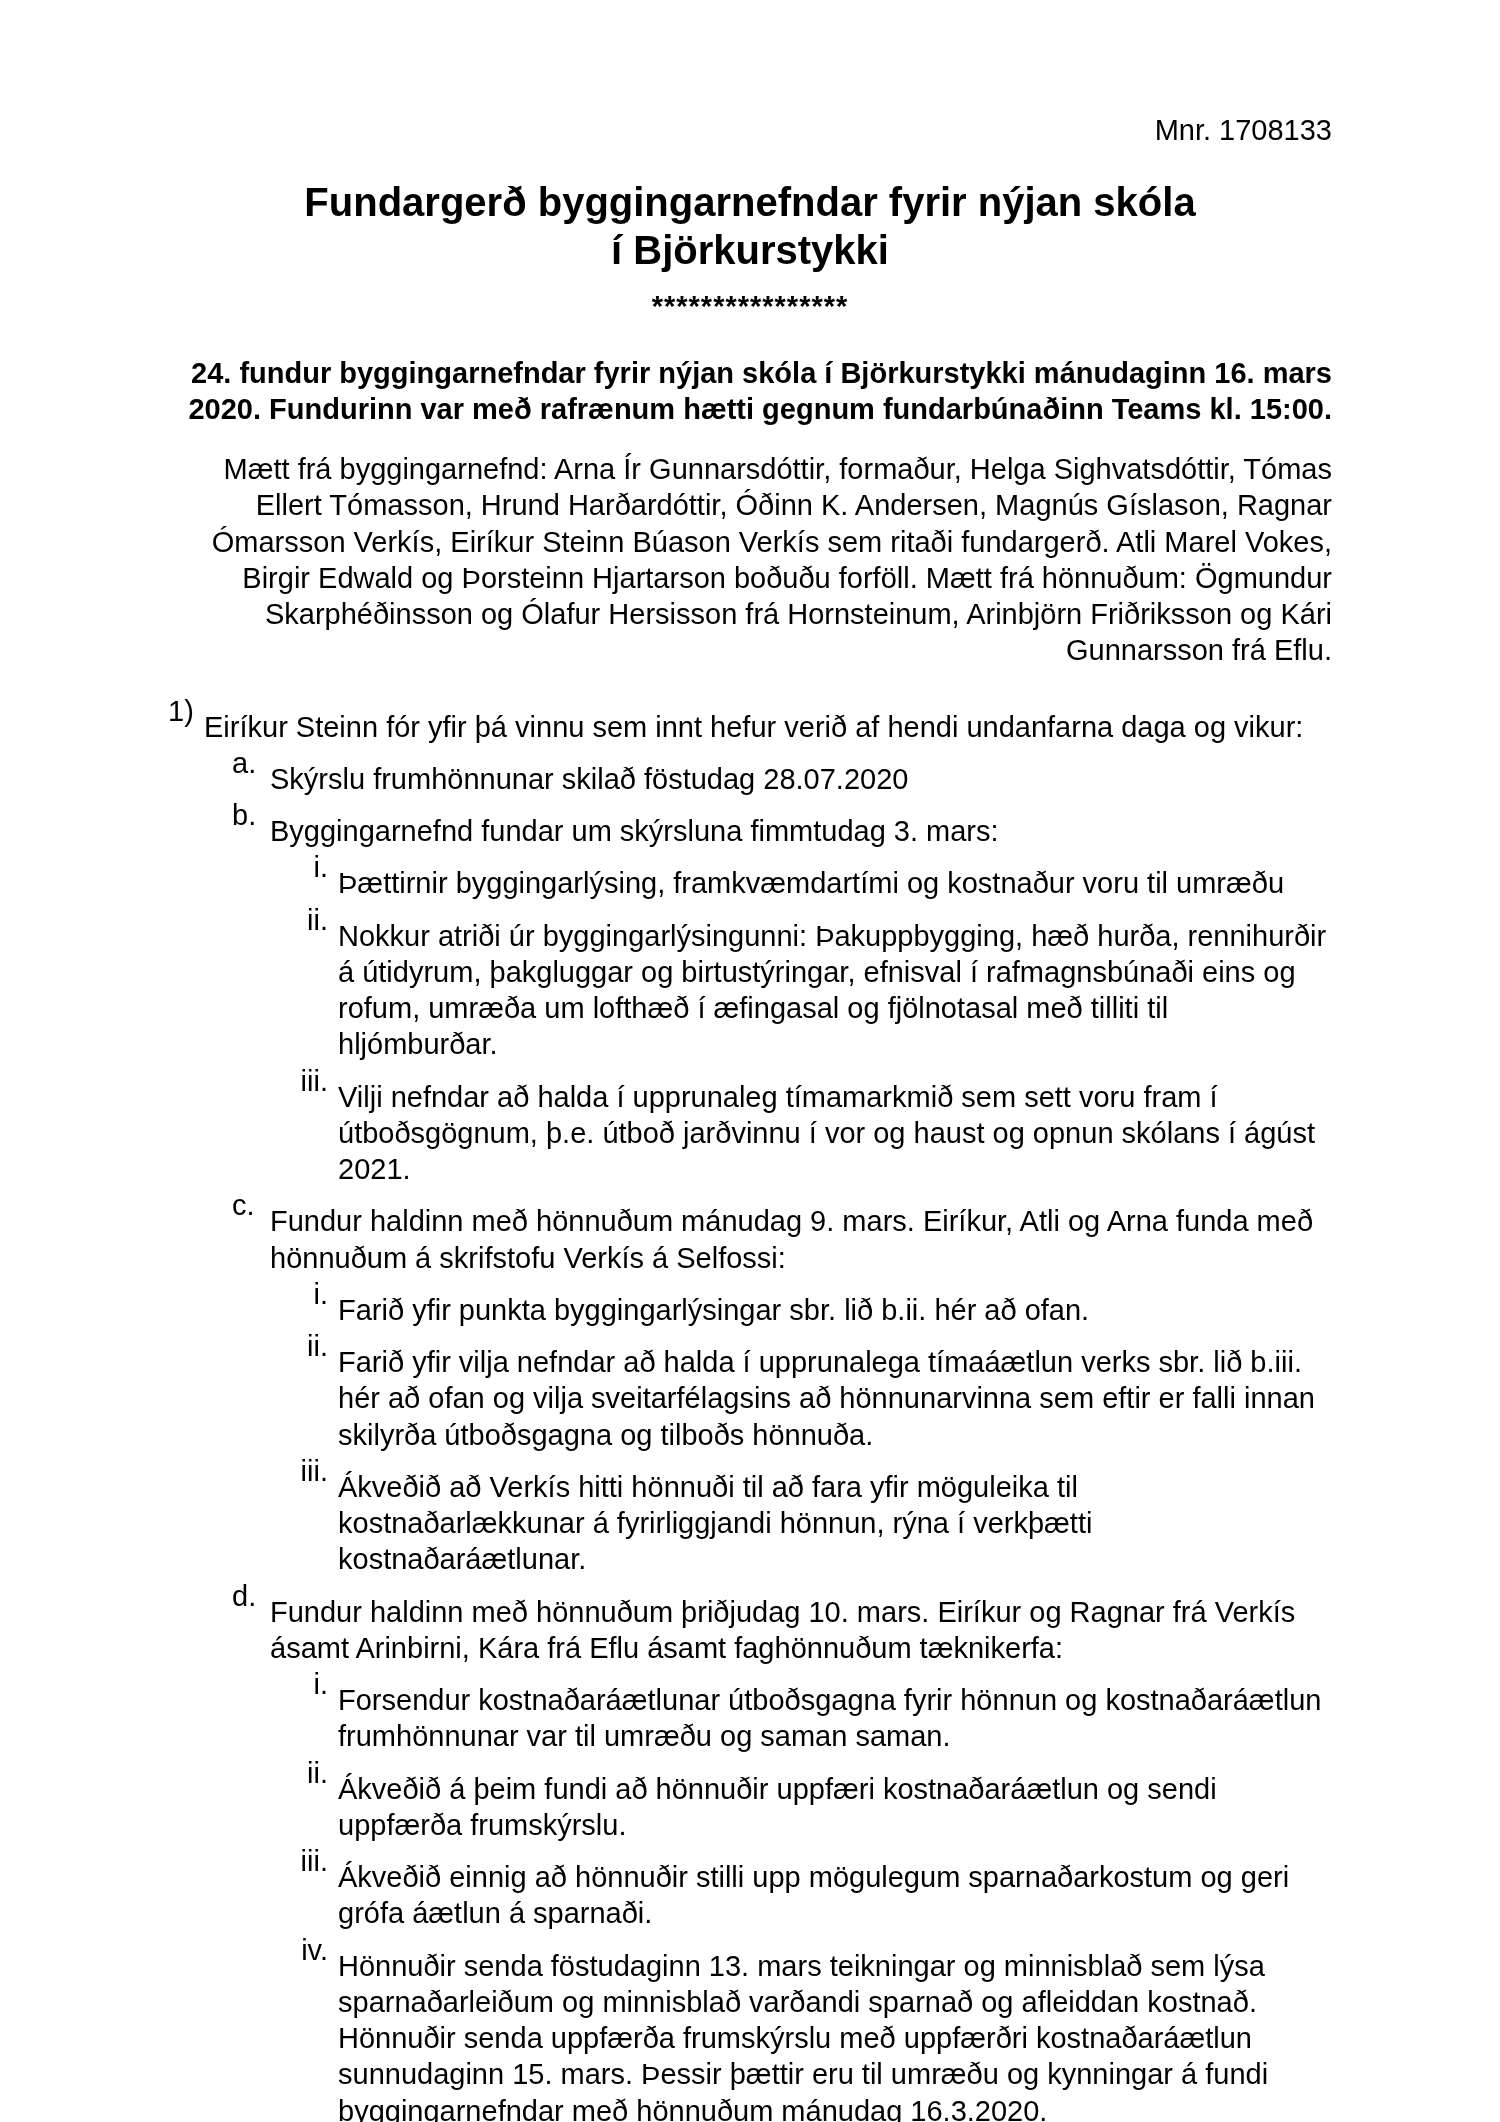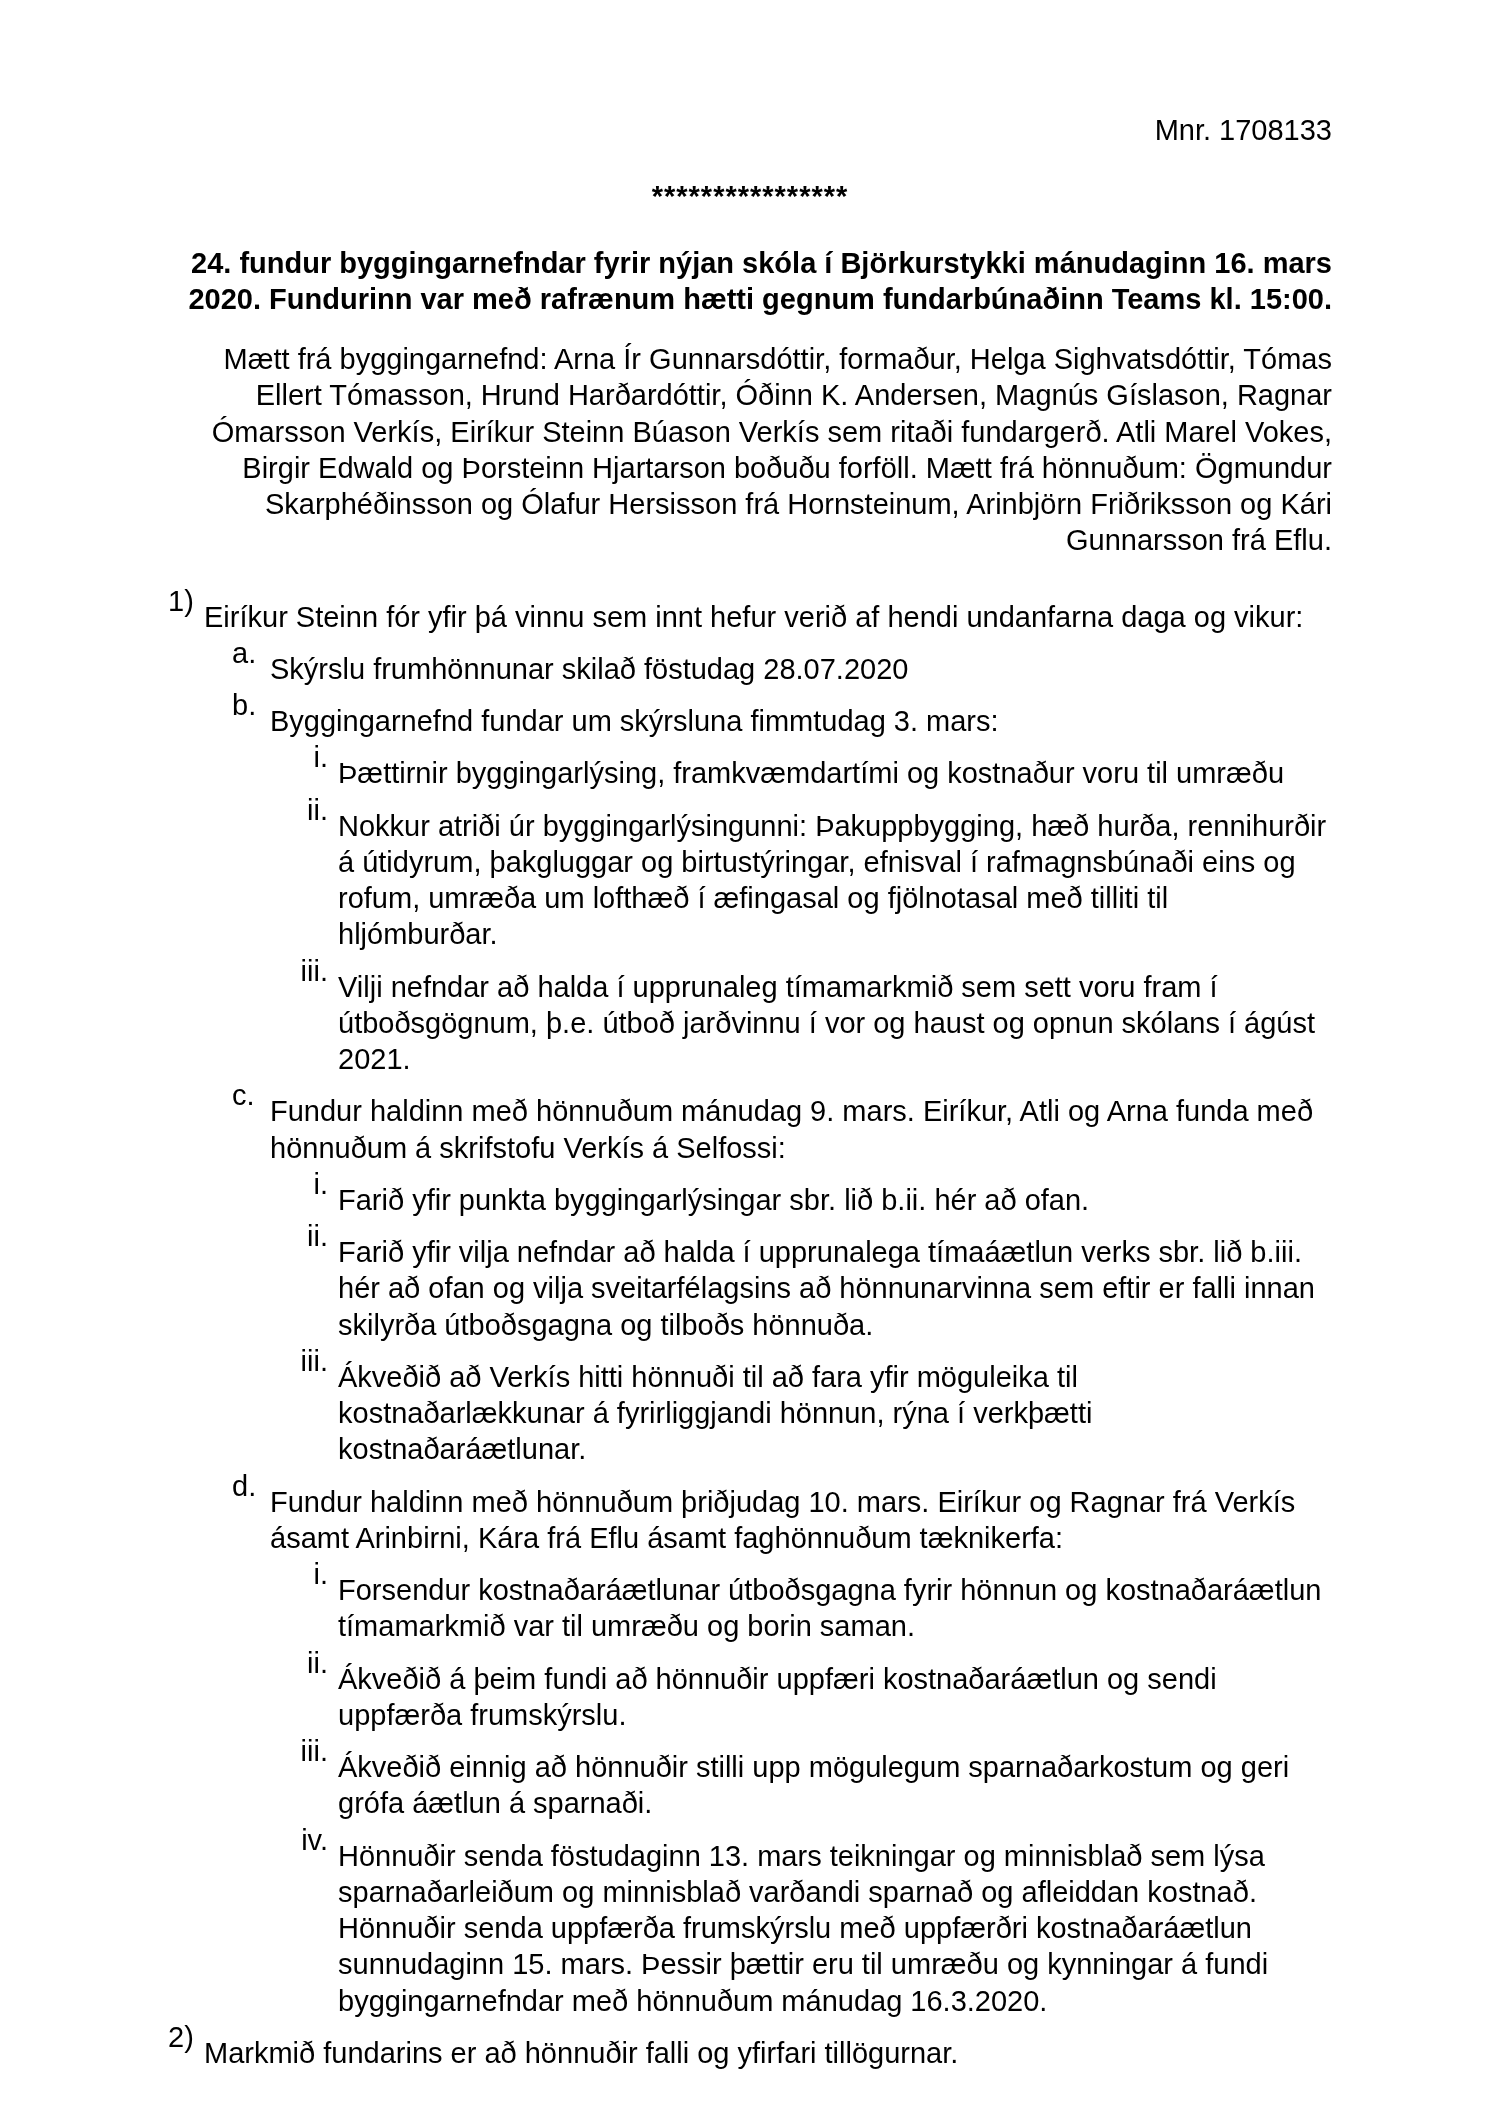--- a/index.html
+++ b/index.html
@@ -76,20 +76,24 @@
     box-sizing: border-box;
   }
 </style>
 </head>
 <body>
 
 <div class="page">
 
   <p class="ref-number">Mnr. 1708133</p>
 
+  <h1 class="doc-title">
+    <span>Fundargerð byggingarnefndar fyrir nýjan skóla</span><br>
+    <span>í Björkurstykki</span>
+  </h1>
 
   <p class="separator">****************</p>
 
   <p class="para bold">24. fundur byggingarnefndar fyrir nýjan skóla í Björkurstykki mánudaginn 16. mars 2020. Fundurinn var með rafrænum hætti gegnum fundarbúnaðinn Teams kl. 15:00.</p>
 
   <p class="para">Mætt frá byggingarnefnd: Arna Ír Gunnarsdóttir, formaður, Helga Sighvatsdóttir, Tómas Ellert Tómasson, Hrund Harðardóttir, Óðinn K. Andersen, Magnús Gíslason, Ragnar Ómarsson Verkís, Eiríkur Steinn Búason Verkís sem ritaði fundargerð. Atli Marel Vokes, Birgir Edwald og Þorsteinn Hjartarson boðuðu forföll. Mætt frá hönnuðum: Ögmundur Skarphéðinsson og Ólafur Hersisson frá Hornsteinum, Arinbjörn Friðriksson og Kári Gunnarsson frá Eflu.</p>
 
   <div class="doc-list">
 
     <div class="li l1">
@@ -142,21 +146,21 @@
       <span class="li-text">Ákveðið að Verkís hitti hönnuði til að fara yfir möguleika til kostnaðarlækkunar á fyrirliggjandi hönnun, rýna í verkþætti kostnaðaráætlunar.</span>
     </div>
 
     <div class="li l2">
       <span class="marker">d.</span>
       <span class="li-text">Fundur haldinn með hönnuðum þriðjudag 10. mars. Eiríkur og Ragnar frá Verkís ásamt Arinbirni, Kára frá Eflu ásamt faghönnuðum tæknikerfa:</span>
     </div>
 
     <div class="li l3">
       <span class="marker">i.</span>
-      <span class="li-text">Forsendur kostnaðaráætlunar útboðsgagna fyrir hönnun og kostnaðaráætlun tímamarkmið var til umræðu og borin saman.</span>
+      <span class="li-text">Forsendur kostnaðaráætlunar útboðsgagna fyrir hönnun og kostnaðaráætlun frumhönnunar var til umræðu og saman saman.</span>
     </div>
 
     <div class="li l3">
       <span class="marker">ii.</span>
       <span class="li-text">Ákveðið á þeim fundi að hönnuðir uppfæri kostnaðaráætlun og sendi uppfærða frumskýrslu.</span>
     </div>
 
     <div class="li l3">
       <span class="marker">iii.</span>
       <span class="li-text">Ákveðið einnig að hönnuðir stilli upp mögulegum sparnaðarkostum og geri grófa áætlun á sparnaði.</span>

